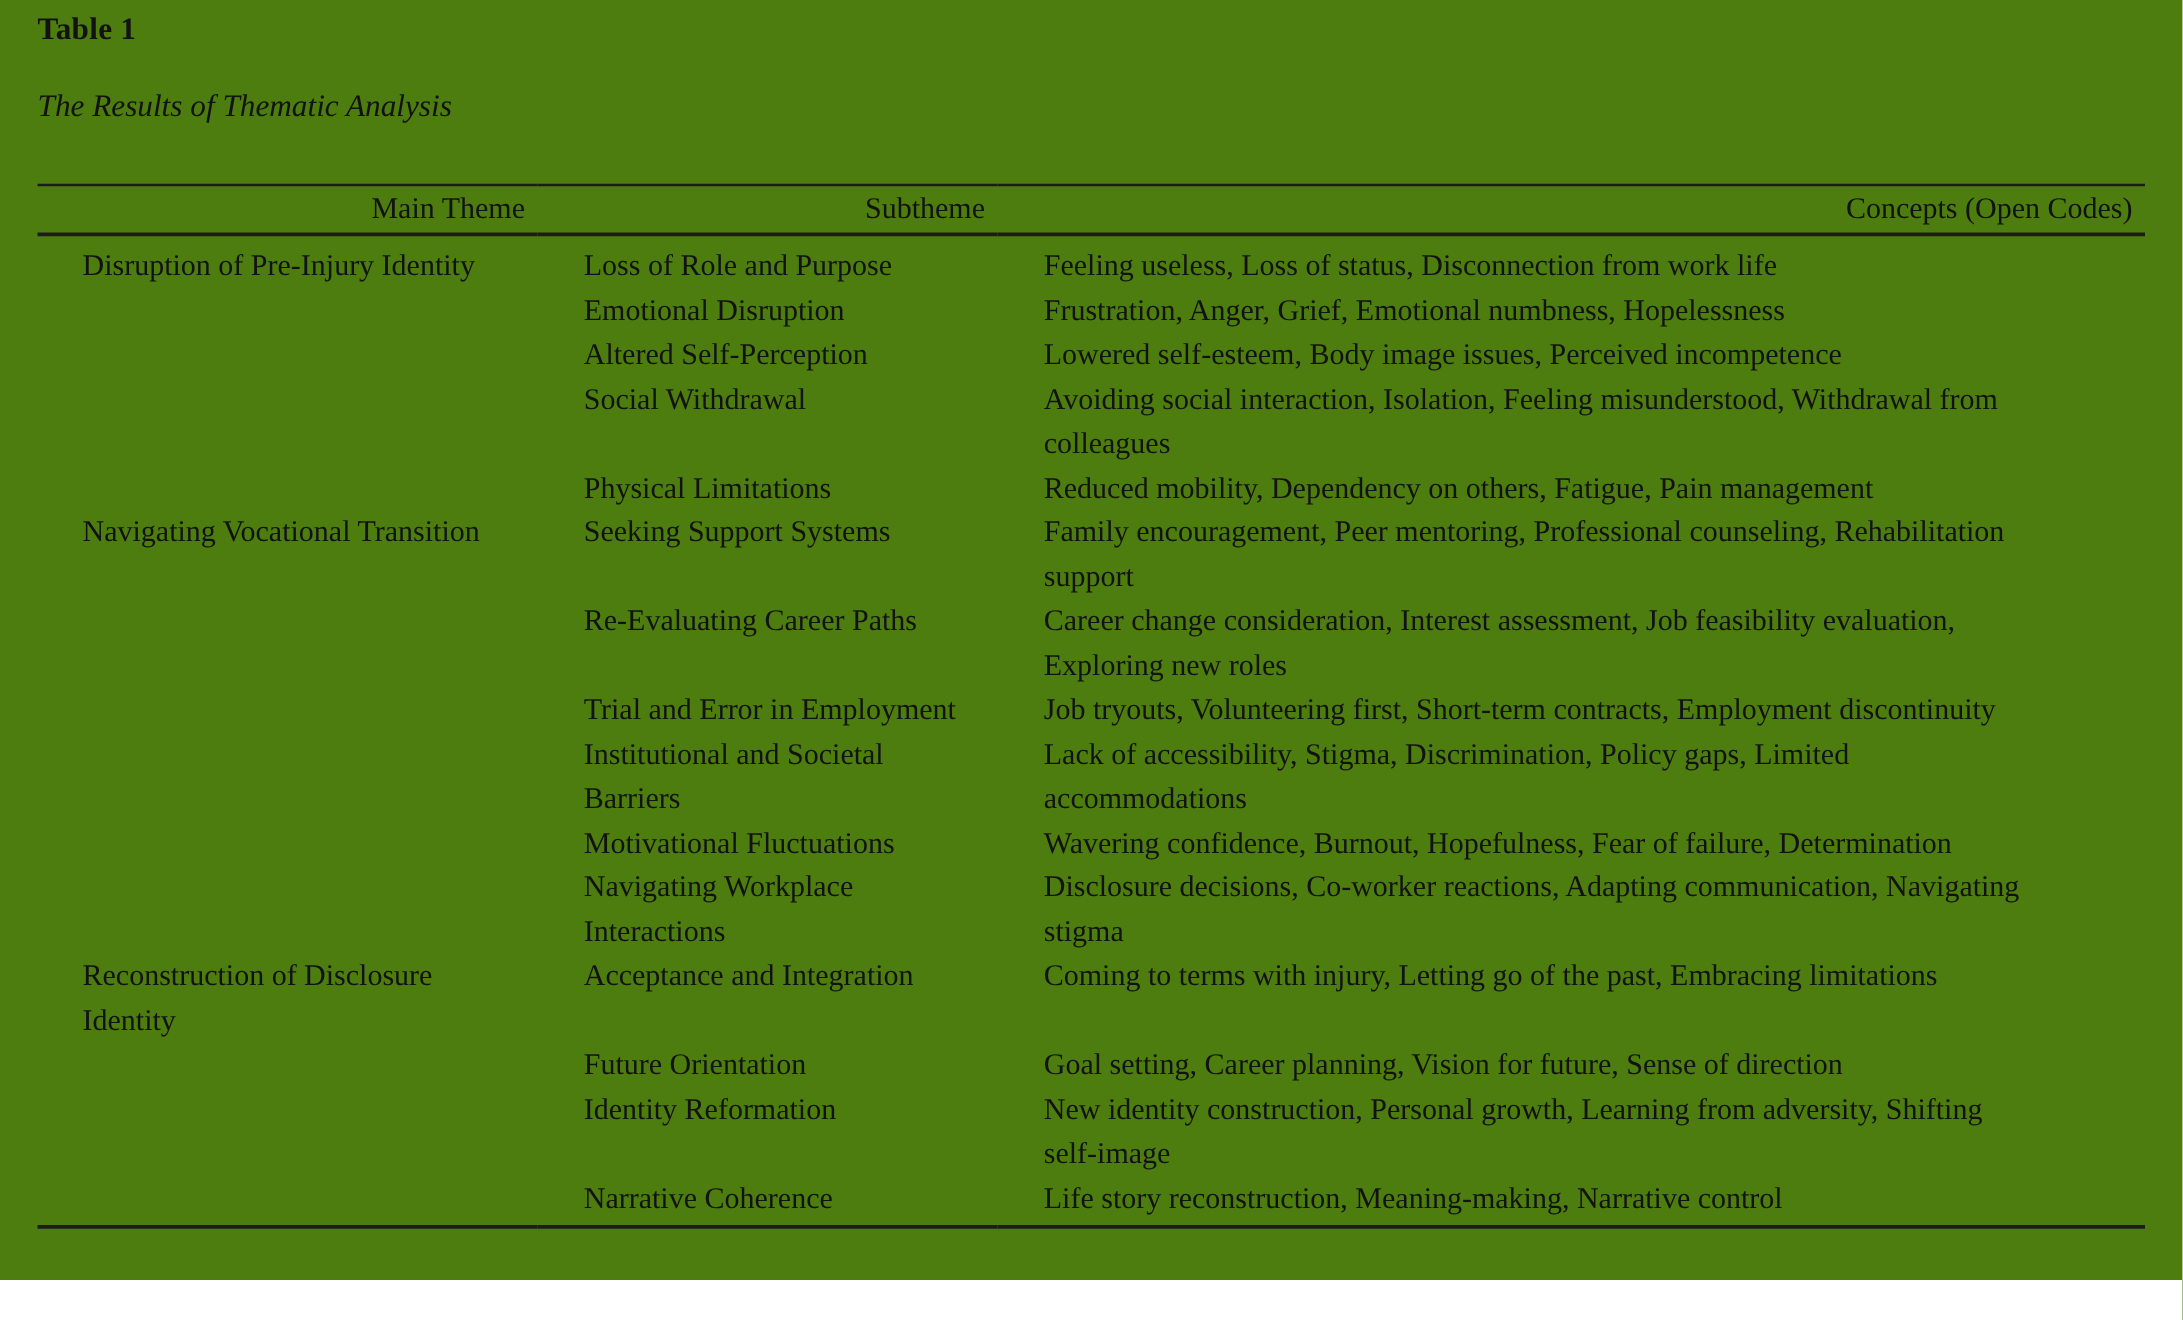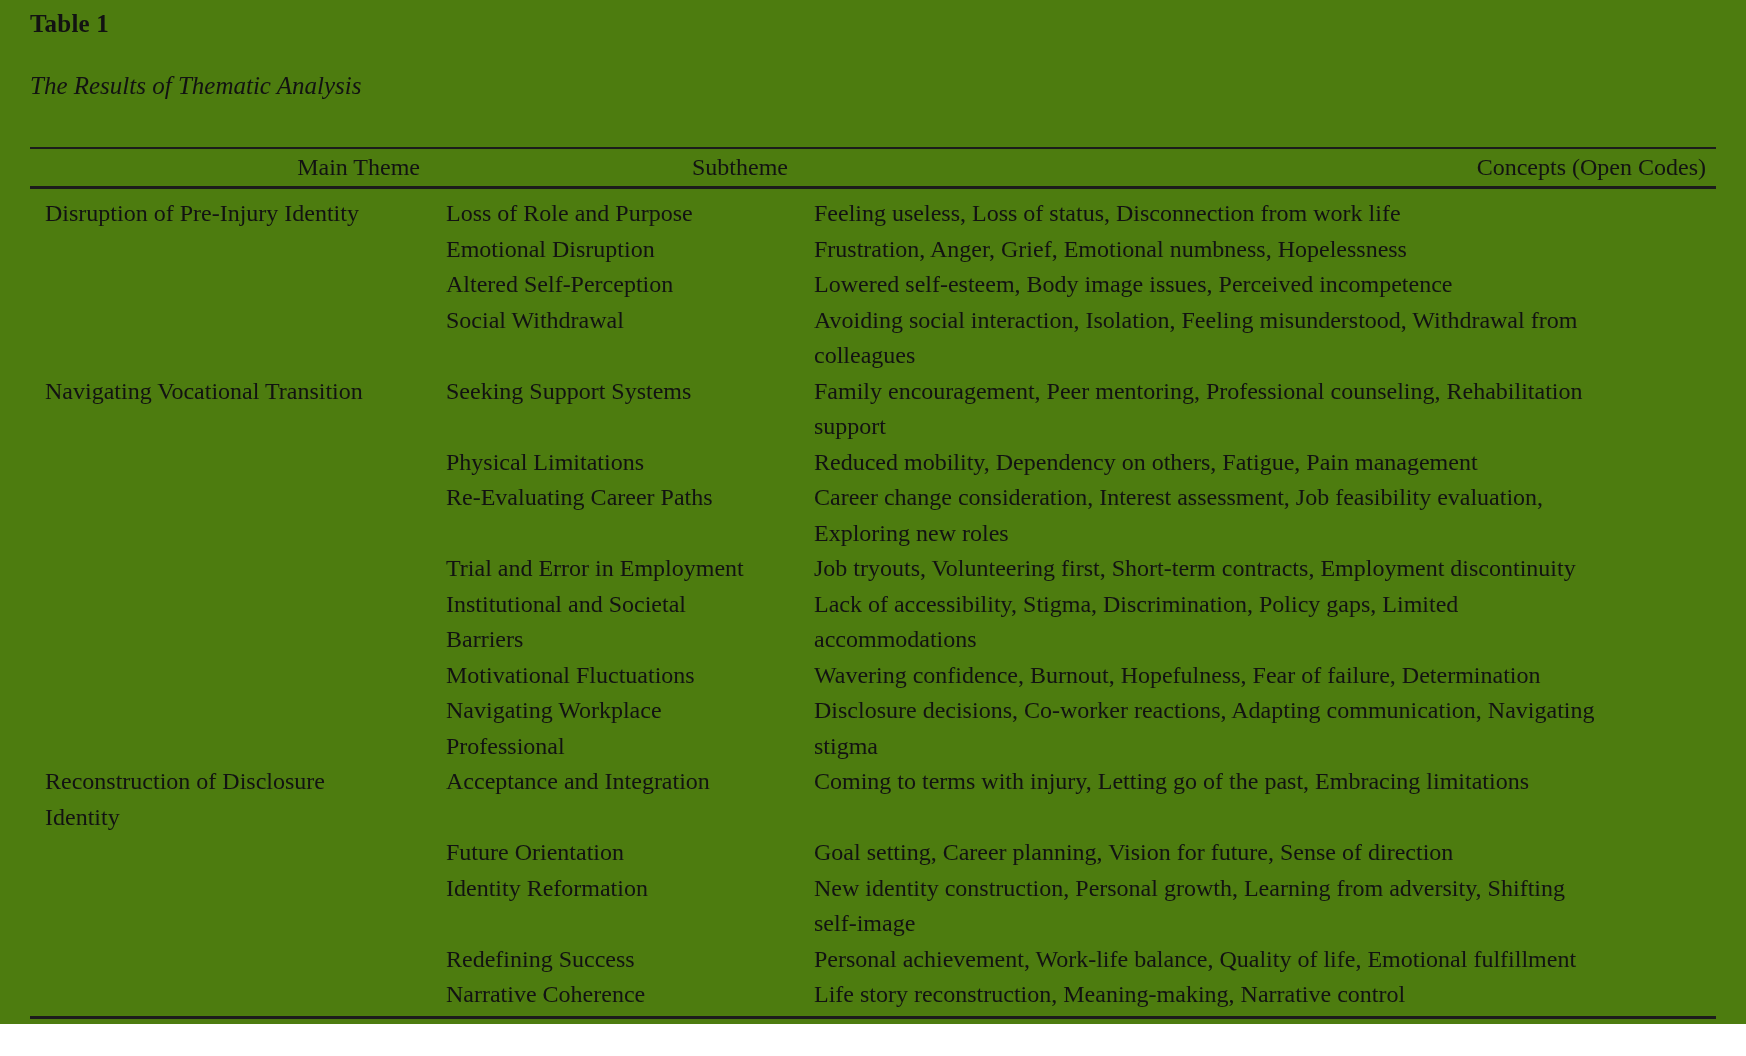--- a/index.html
+++ b/index.html
@@ -60,20 +60,21 @@
   }
   tbody td.subtheme-cell, tbody td.concepts-cell { padding-left: 16px; }
   tbody tr:first-child td { padding-top: 7px; }
   tbody tr:last-child td {
     padding-bottom: 3px;
     border-bottom: 3px solid #1c1c1c;
   }
   .line {
     line-height: 35.5px;
     white-space: nowrap;
+    margin-left: 21px;
   }
 </style>
 </head>
 <body>
 
 <div class="page">
   <div class="tbl-label">Table 1</div>
   <div class="tbl-title">The Results of Thematic Analysis</div>
 
   <table class="apa-table">
@@ -123,43 +124,43 @@
           <td class="main-theme-cell"></td>
           <td class="subtheme-cell">
             <div class="line">Social Withdrawal</div>
           </td>
           <td class="concepts-cell">
             <div class="line">Avoiding social interaction, Isolation, Feeling misunderstood, Withdrawal from</div>
             <div class="line">colleagues</div>
           </td>
         </tr>
         <tr>
+          <td class="main-theme-cell"></td>
+          <td class="subtheme-cell">
+            <div class="line">Physical Limitations</div>
+          </td>
+          <td class="concepts-cell">
+            <div class="line">Reduced mobility, Dependency on others, Fatigue, Pain management</div>
+          </td>
+        </tr>
+        <tr>
           <td class="main-theme-cell">
             <div class="line">Navigating Vocational Transition</div>
           </td>
           <td class="subtheme-cell">
             <div class="line">Seeking Support Systems</div>
           </td>
           <td class="concepts-cell">
             <div class="line">Family encouragement, Peer mentoring, Professional counseling, Rehabilitation</div>
             <div class="line">support</div>
           </td>
         </tr>
         <tr>
           <td class="main-theme-cell"></td>
           <td class="subtheme-cell">
-            <div class="line">Physical Limitations</div>
-          </td>
-          <td class="concepts-cell">
-            <div class="line">Reduced mobility, Dependency on others, Fatigue, Pain management</div>
-          </td>
-        </tr>
-        <tr>
-          <td class="main-theme-cell"></td>
-          <td class="subtheme-cell">
             <div class="line">Re-Evaluating Career Paths</div>
           </td>
           <td class="concepts-cell">
             <div class="line">Career change consideration, Interest assessment, Job feasibility evaluation,</div>
             <div class="line">Exploring new roles</div>
           </td>
         </tr>
         <tr>
           <td class="main-theme-cell"></td>
           <td class="subtheme-cell">
@@ -186,21 +187,21 @@
             <div class="line">Motivational Fluctuations</div>
           </td>
           <td class="concepts-cell">
             <div class="line">Wavering confidence, Burnout, Hopefulness, Fear of failure, Determination</div>
           </td>
         </tr>
         <tr>
           <td class="main-theme-cell"></td>
           <td class="subtheme-cell">
             <div class="line">Navigating Workplace</div>
-            <div class="line">Professional</div>
+            <div class="line">Interactions</div>
           </td>
           <td class="concepts-cell">
             <div class="line">Disclosure decisions, Co-worker reactions, Adapting communication, Navigating</div>
             <div class="line">stigma</div>
           </td>
         </tr>
         <tr>
           <td class="main-theme-cell">
             <div class="line">Reconstruction of Disclosure</div>
             <div class="line">Identity</div>
@@ -222,29 +223,20 @@
           </td>
         </tr>
         <tr>
           <td class="main-theme-cell"></td>
           <td class="subtheme-cell">
             <div class="line">Identity Reformation</div>
           </td>
           <td class="concepts-cell">
             <div class="line">New identity construction, Personal growth, Learning from adversity, Shifting</div>
             <div class="line">self-image</div>
-          </td>
-        </tr>
-        <tr>
-          <td class="main-theme-cell"></td>
-          <td class="subtheme-cell">
-            <div class="line">Redefining Success</div>
-          </td>
-          <td class="concepts-cell">
-            <div class="line">Personal achievement, Work-life balance, Quality of life, Emotional fulfillment</div>
           </td>
         </tr>
         <tr>
           <td class="main-theme-cell"></td>
           <td class="subtheme-cell">
             <div class="line">Narrative Coherence</div>
           </td>
           <td class="concepts-cell">
             <div class="line">Life story reconstruction, Meaning-making, Narrative control</div>
           </td>

